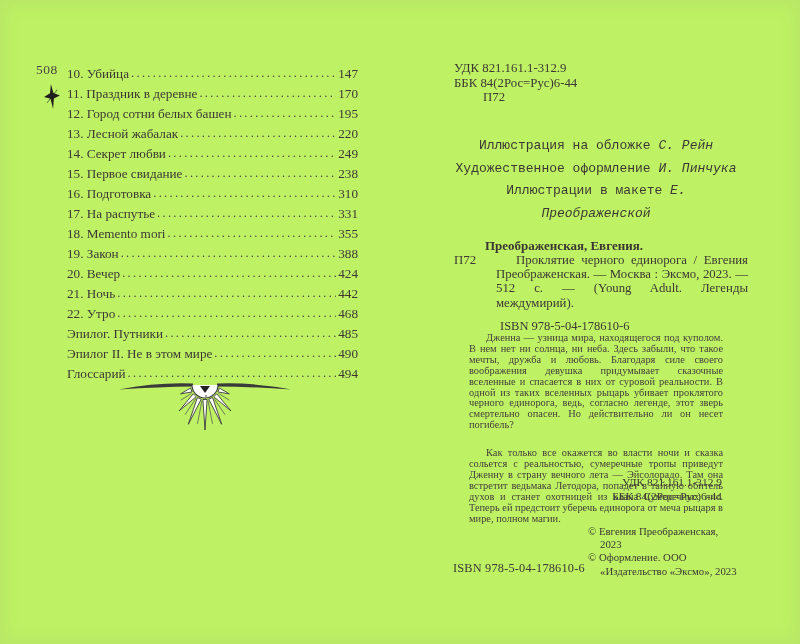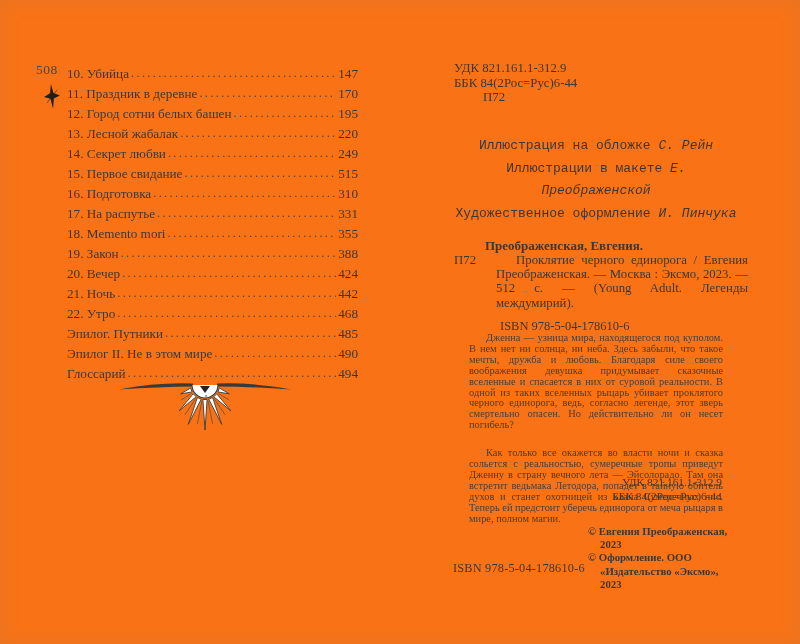--- a/index.html
+++ b/index.html
@@ -1,18 +1,18 @@
 <!DOCTYPE html>
 <html><head>
 <meta charset="utf-8">
 <style>
   html,body{margin:0;padding:0;background:#ffffff;}
   body{width:800px;height:644px;position:relative;overflow:hidden;
        font-family:"Liberation Serif","DejaVu Serif",serif;color:#3c3733;}
-  .sheet{position:absolute;inset:0;background:#f97316;}
+  .sheet{position:absolute;inset:0;background:#bef264;}
   .vignette{position:absolute;inset:0;pointer-events:none;
             box-shadow:inset 0 0 16px 5px rgba(130,130,130,0.10);}
   
   .left-page{position:absolute;left:36px;top:58px;width:322px;height:400px;}
   .folio{position:absolute;left:0;top:4px;font-size:13.5px;color:#4a4541;letter-spacing:0.5px;}
   .star{position:absolute;left:8px;top:26px;width:16px;height:25px;transform:rotate(-5deg);}
   .toc{position:absolute;left:31px;top:5px;width:291px;}
   .toc-row{display:flex;align-items:center;line-height:19px;font-size:13.2px;white-space:nowrap;}
   .toc-label{flex:0 0 auto;}
   .toc-dots{flex:1 1 auto;overflow:hidden;margin:0 2px;}
@@ -30,21 +30,21 @@
   .bib-author{padding-left:33px;font-weight:bold;font-size:13px;line-height:15px;}
   .bib-row{position:relative;}
   .bib-code{position:absolute;left:2px;top:0;}
   .bib-entry{margin-left:44px;width:252px;text-indent:20px;text-align:justify;line-height:14.2px;}
   .bib-isbn{padding-left:48px;margin-top:9px;font-size:12.5px;}
   .annot{position:absolute;left:0;top:258px;width:288px;text-align:justify;
          font-size:10.4px;line-height:10.9px;color:#45403b;}
   .annot p{margin:17px;text-indent:17px;}
   .udk-bottom{position:absolute;right:18px;top:418px;text-align:right;font-size:11.4px;line-height:13.8px;}
   .copyright{position:absolute;left:136px;top:467px;width:150px;font-size:10.8px;line-height:13.2px;}
-  .copyright .entry{padding-left:12px;text-indent:-12px;font-weight:bold;}
+  .copyright .entry{padding-left:12px;text-indent:-12px;}
   .isbn-bottom{position:absolute;left:1px;top:503px;font-size:12.3px;letter-spacing:0.2px;}
 </style>
 </head>
 <body>
 
 <div class="sheet">
 
   <div class="left-page">
     <div class="folio">508</div>
 
@@ -77,21 +77,21 @@
           <span class="toc-page">220</span>
         </div>
       <div class="toc-row">
           <span class="toc-label">14. Секрет любви</span>
           <span class="toc-dots"></span>
           <span class="toc-page">249</span>
         </div>
       <div class="toc-row">
           <span class="toc-label">15. Первое свидание</span>
           <span class="toc-dots"></span>
-          <span class="toc-page">515</span>
+          <span class="toc-page">238</span>
         </div>
       <div class="toc-row">
           <span class="toc-label">16. Подготовка</span>
           <span class="toc-dots"></span>
           <span class="toc-page">310</span>
         </div>
       <div class="toc-row">
           <span class="toc-label">17. На распутье</span>
           <span class="toc-dots"></span>
           <span class="toc-page">331</span>
@@ -165,22 +165,22 @@
   <div class="right-page">
 
     <div class="udk-top">
       <div>УДК 821.161.1-312.9</div>
       <div>ББК 84(2Рос=Рус)6-44</div>
       <div class="code">П72</div>
     </div>
 
     <div class="credits">
       <div class="credit-line"><span>Иллюстрация на обложке</span> <span class="it">С. Рейн</span></div>
+      <div class="credit-line"><span>Художественное оформление</span> <span class="it">И. Пинчука</span></div>
       <div class="credit-line"><span>Иллюстрации в макете</span> <span class="it">Е. Преображенской</span></div>
-      <div class="credit-line"><span>Художественное оформление</span> <span class="it">И. Пинчука</span></div>
     </div>
 
     <div class="bib">
       <div class="bib-author">Преображенская, Евгения.</div>
       <div class="bib-row">
         <span class="bib-code">П72</span>
         <div class="bib-entry">Проклятие черного единорога / Евгения Преображенская. — Москва : Эксмо, 2023. — 512 с. — (Young Adult. Легенды междумирий).</div>
       </div>
       <div class="bib-isbn">ISBN 978-5-04-178610-6</div>
     </div>

